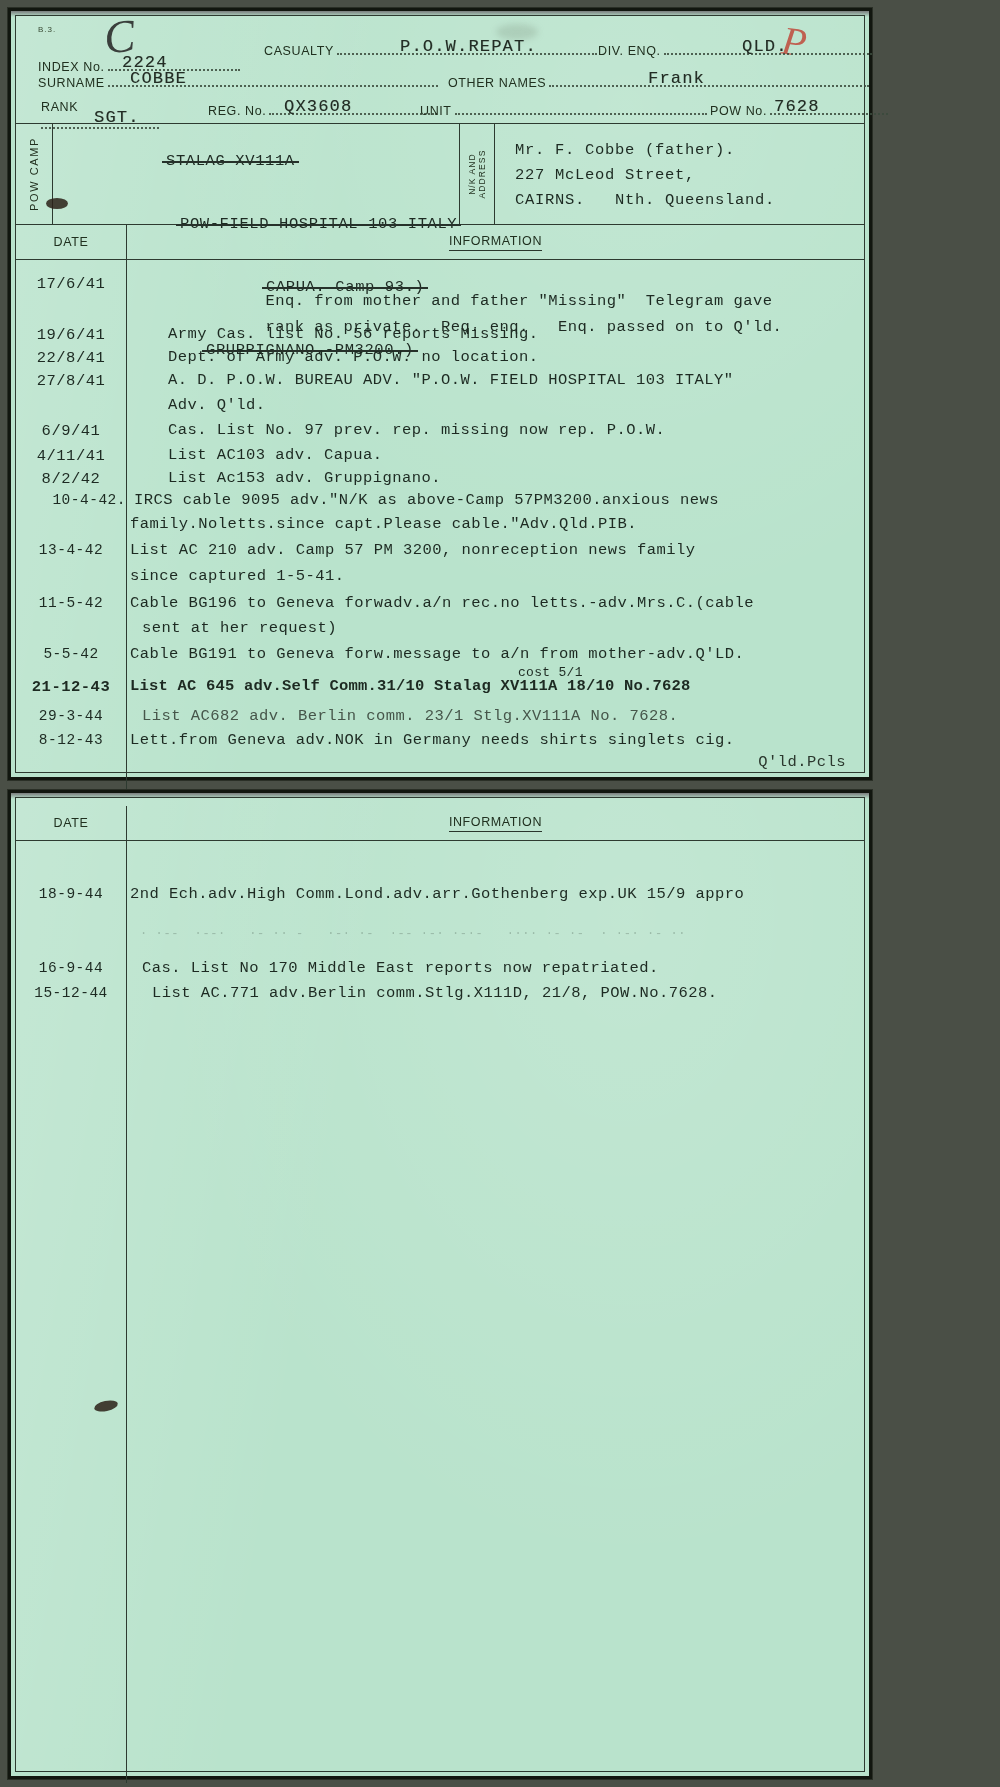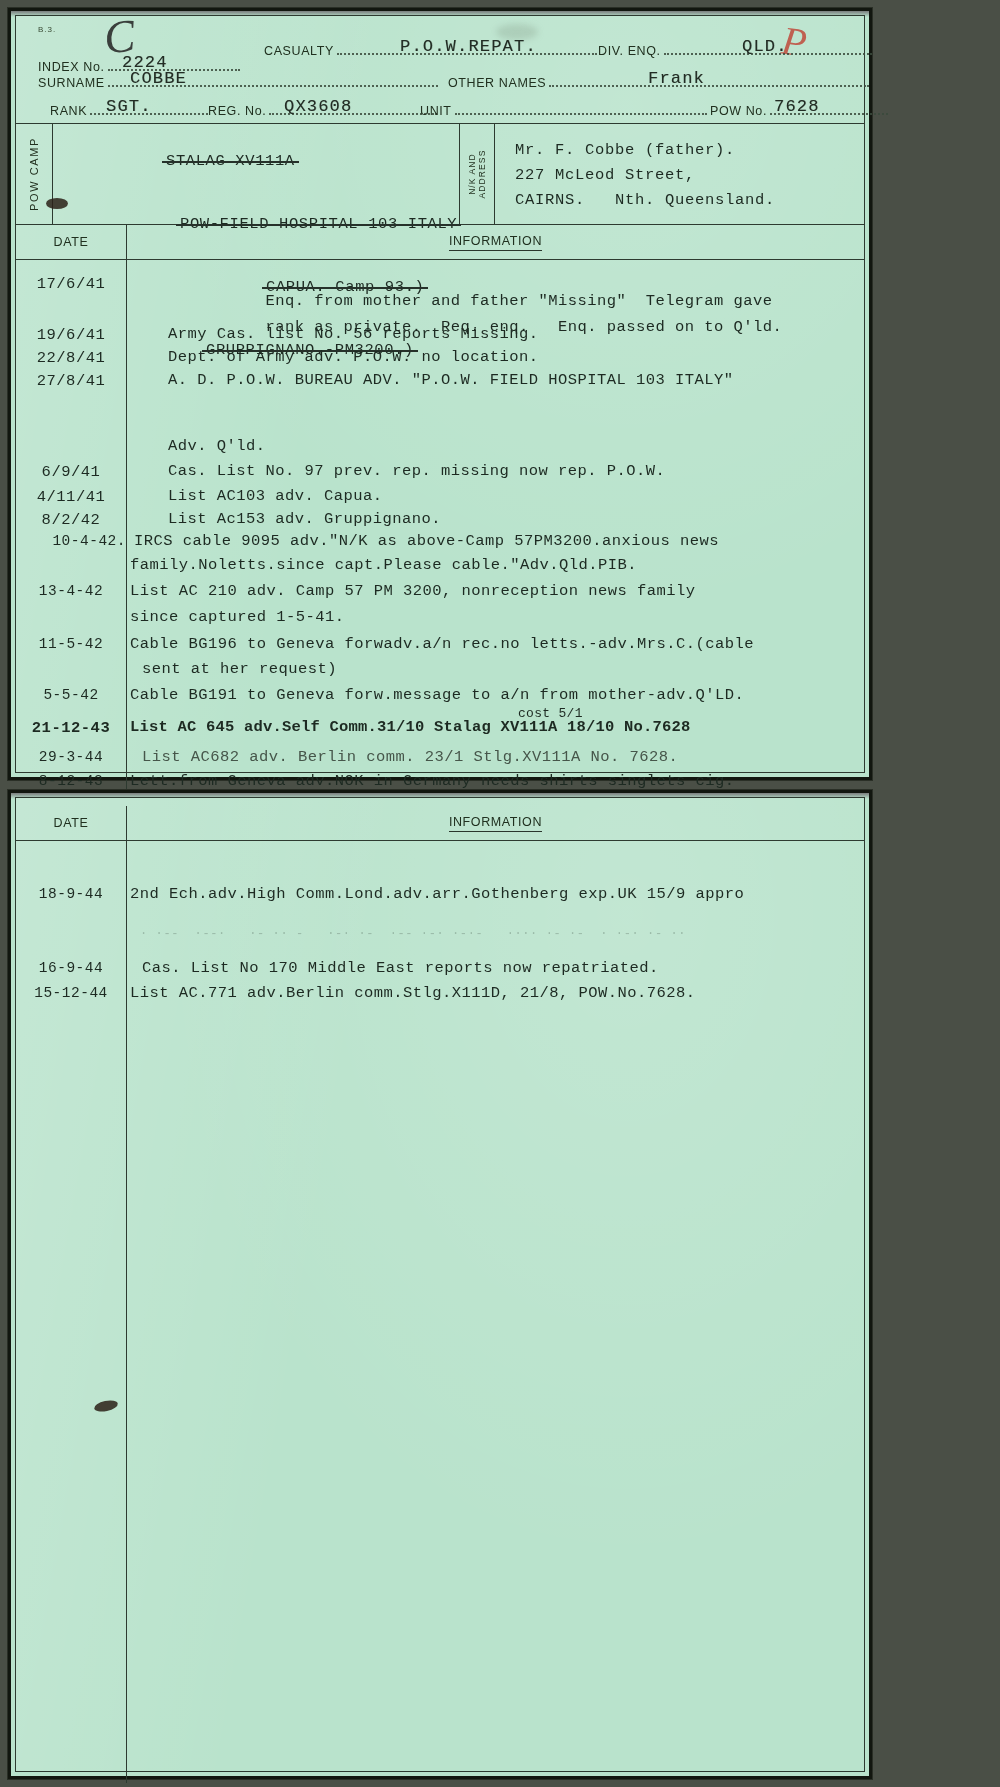--- a/index.html
+++ b/index.html
@@ -290,21 +290,21 @@
           <span class="val typed" style="left:92px;">COBBE</span>
         </div>
         <div class="field" style="left:410px; top:0;">
           <span class="label">OTHER NAMES</span>
           <span class="dots" style="width:320px;"></span>
           <span class="val typed" style="left:200px;">Frank</span>
         </div>
       </div>
 
       <div class="row3">
-        <div class="field" style="left:12px; top:0;">
+        <div class="field" style="left:0; top:0;flex-direction:column;">
           <span class="label">RANK</span>
           <span class="dots" style="width:118px;"></span>
           <span class="val typed" style="left:56px;">SGT.</span>
         </div>
         <div class="field" style="left:170px; top:0;">
           <span class="label">REG. No.</span>
           <span class="dots" style="width:168px;"></span>
           <span class="val typed" style="left:76px;">QX3608</span>
         </div>
         <div class="field" style="left:382px; top:0;">
@@ -381,21 +381,21 @@
 
       <div class="erow" style="height:23px;">
         <div class="edate typed">22/8/41</div>
         <div class="etext typed indent-lead">Dept. of Army adv. P.O.W. no location.</div>
       </div>
 
       <div class="erow" style="height:25px;">
         <div class="edate typed">27/8/41</div>
         <div class="etext typed indent-lead">A. D. P.O.W. BUREAU ADV. "P.O.W. FIELD HOSPITAL 103 ITALY"</div>
       </div>
-      <div class="erow" style="height:25px;margin-top:41px;">
+      <div class="erow" style="height:25px;">
         <div class="edate typed"></div>
         <div class="etext typed indent-lead">Adv. Q'ld.</div>
       </div>
 
       <div class="erow" style="height:25px;justify-content:center;">
         <div class="edate typed">6/9/41</div>
         <div class="etext typed indent-lead">Cas. List No. 97 prev. rep. missing now rep. P.O.W.</div>
       </div>
 
       <div class="erow" style="height:23px;">
@@ -489,21 +489,21 @@
         <div class="etext" style="position:relative;">
           <span class="ghost" style="left:14px; top:14px;">· ·--  ·--·   ·- ·· -   ·-· ·-  ·-- ·-· ·-·-   ···· ·- ·-  · ·-· ·- ··</span>
         </div>
       </div>
 
       <div class="erow" style="height:25px;">
         <div class="edate typed small">16-9-44</div>
         <div class="etext typed" style="padding-left:16px;">Cas. List No 170 Middle East reports now repatriated.</div>
       </div>
 
-      <div class="erow" style="height:25px;">
+      <div class="erow" style="height:25px;gap:22px;">
         <div class="edate typed small">15-12-44</div>
         <div class="etext typed flush">List AC.771 adv.Berlin comm.Stlg.X111D, 21/8, POW.No.7628.</div>
       </div>
 
       <div class="blot" style="left:78px; top:560px; width:24px; height:10px; transform:rotate(-12deg);"></div>
     </div>
   </div>
 </div>
 
 </body></html>

